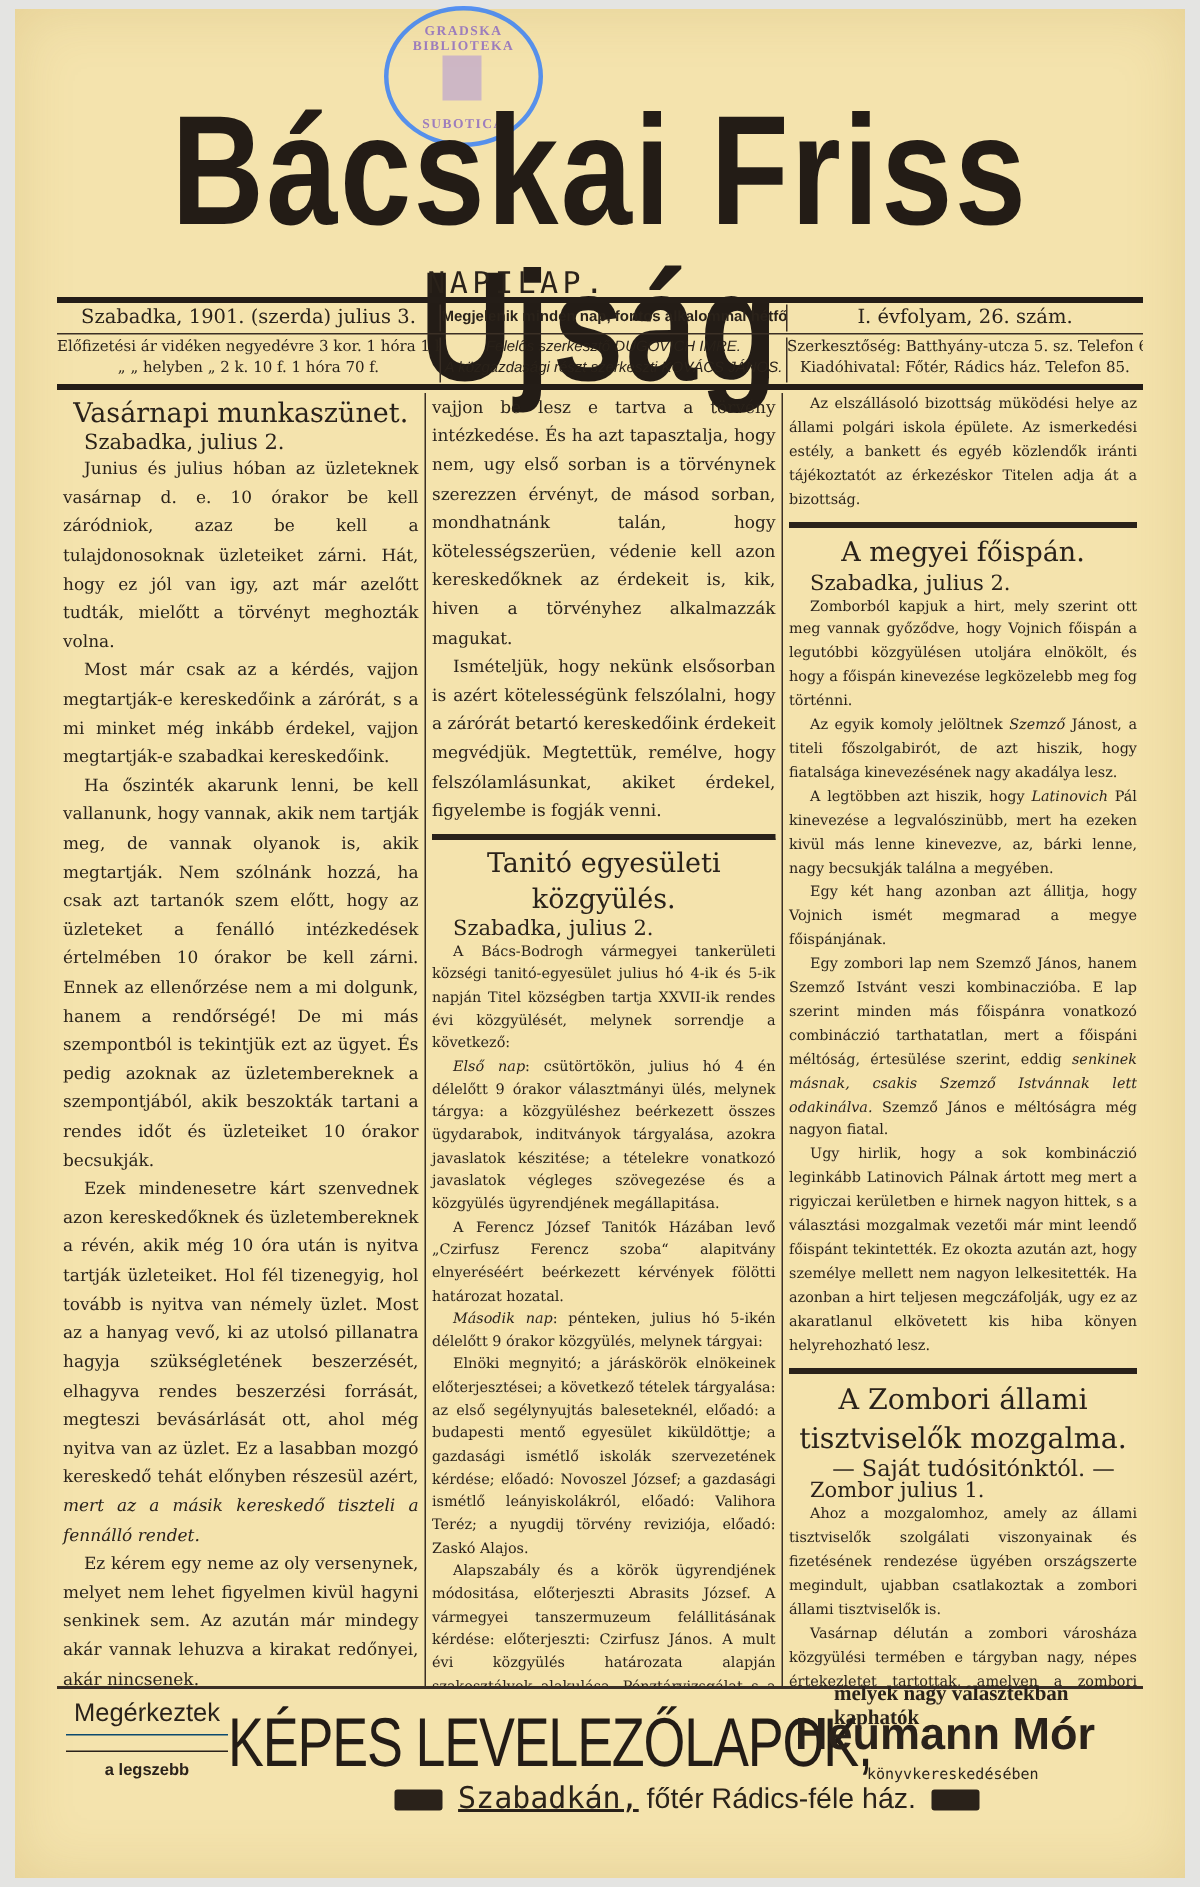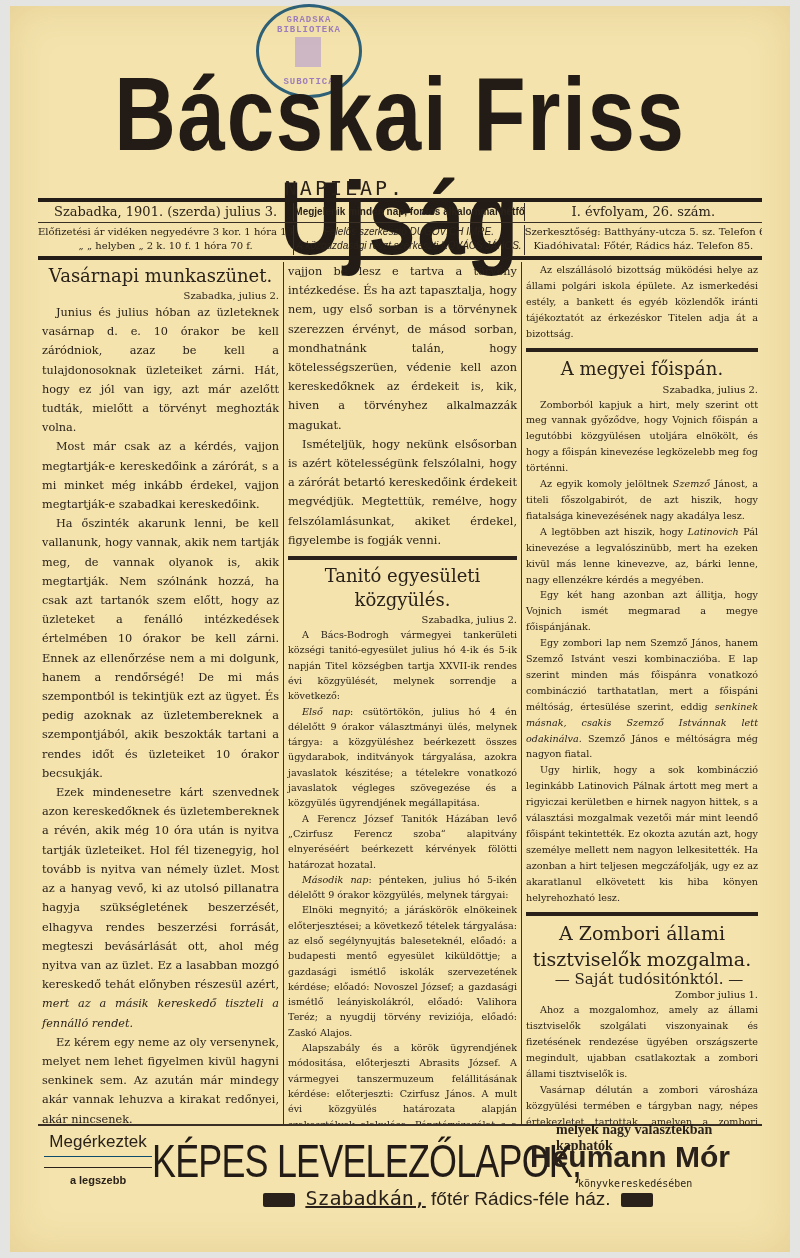--- a/index.html
+++ b/index.html
@@ -1,21 +1,21 @@
 <!DOCTYPE html>
 <html><head>
 <meta charset="utf-8">
 <style>
   html, body { margin:0; padding:0; }
   body { width:800px; height:1258px; background:#e4e4e2; position:relative; overflow:hidden;
          font-family:"DejaVu Serif", serif; color:#2a221a; }
   .paper { position:absolute; left:10px; top:6px; width:780px; height:1246px; background:#f4e3ad;
            box-shadow: inset 0 0 40px rgba(160,120,40,0.18); }
-  .stamp { position:absolute; left:256px; top:4px; width:100px; height:88px; border:3px solid #0c4a6e;
-           border-radius:50%; color:#8e6cc0; font-family:Liberation Mono, monospace; font-size:9px;
+  .stamp { position:absolute; left:256px; top:4px; width:100px; height:88px; border:3px solid #3b82f6;
+           border-radius:50%; color:#8e6cc0; font-family:Liberation Serif, serif; font-size:9px;
            font-weight:bold; text-align:center; opacity:0.85; }
   .stamp .top { position:absolute; top:8px; width:100%; letter-spacing:1px; }
   .stamp .mid { position:absolute; top:30px; left:36px; width:26px; height:30px; background:#b39ad6; opacity:0.7; }
   .stamp .bot { position:absolute; bottom:8px; width:100%; letter-spacing:1px; }
   .masthead { position:absolute; left:40px; top:62px; width:720px; text-align:center;
               font-family:"Liberation Sans Narrow","Liberation Sans", sans-serif; font-weight:bold;
               font-size:104px; line-height:104px; letter-spacing:2px; color:#231c16;
               transform:scaleX(0.82); transform-origin:center; }
   .napilap { position:absolute; left:0; width:690px; top:176px; text-align:center;
              font-family:"DejaVu Sans Mono", monospace; font-size:20px; letter-spacing:3px; color:#2a221a; }
@@ -26,21 +26,21 @@
   .vsep { border-right:1px solid #3a2f25; }
   .cols { position:absolute; left:38px; top:262px; width:724px; height:862px; display:flex; }
   .col { height:100%; overflow:hidden; padding:0 4px; box-sizing:border-box; font-size:11.3px; line-height:19.2px; text-align:justify; }
   .col.c1 { width:246px; border-right:1px solid #3a2f25; }
   .col.c2 { width:238px; border-right:1px solid #3a2f25; }
   .col.c3 { width:240px; font-size:9.6px; line-height:15.9px; }
   .col.c2 .small { font-size:9.6px; line-height:15.3px; }
   .col p { margin:0; text-indent:14px; }
   .headline { font-size:18px; line-height:24px; text-align:center; margin:2px 0 0 0; font-weight:normal; }
   .headline.big { font-size:19px; line-height:26px; }
-  .dateline { text-align:right; font-size:10px; line-height:15px; margin:0; }
+  .dateline { font-size:14px; line-height:15px; margin:0; }
   .divider { height:3px; background:#2a221a; margin:6px 0 4px 0; border-bottom:1px solid #2a221a; }
   .italic { font-style:italic; }
   .sub { text-align:center; font-size:15px; margin:0; }
   .ad { position:absolute; left:38px; top:1126px; width:724px; height:90px; }
   .ad-left { position:absolute; left:6px; top:6px; width:108px; text-align:center;
              font-family:"Liberation Sans Narrow","Liberation Sans", sans-serif; }
   .ad-left .l1 { font-size:17px; border-bottom:1px solid #0c4a6e; padding-bottom:4px; }
   .ad-left .l2 { font-size:11px; margin-top:10px; font-weight:bold; border-top:1px solid #2a221a; padding-top:6px; }
   .ad-main { position:absolute; left:114px; top:10px; font-family:"Liberation Sans Narrow","Liberation Sans", sans-serif;
              font-size:46px; line-height:50px; letter-spacing:-1px; color:#231c16; transform:scaleX(0.78); transform-origin:left; white-space:nowrap; }
@@ -115,21 +115,21 @@
 
     </div>
   </div>
   <div class="col c3">
     <p>Az elszállásoló bizottság müködési helye az állami polgári iskola épülete. Az ismerkedési estély, a bankett és egyéb közlendők iránti tájékoztatót az érkezéskor Titelen adja át a bizottság.</p>
     <div class="divider"></div>
     <h2 class="headline" style="font-size:18px;line-height:26px;">A megyei főispán.</h2>
     <p class="dateline">Szabadka, julius 2.</p>
     <p>Zomborból kapjuk a hirt, mely szerint ott meg vannak győződve, hogy Vojnich főispán a legutóbbi közgyülésen utoljára elnökölt, és hogy a főispán kinevezése legközelebb meg fog történni.</p>
     <p><span>Az egyik komoly jelöltnek</span> <span class="italic">Szemző</span> <span>Jánost, a titeli főszolgabirót, de azt hiszik, hogy fiatalsága kinevezésének nagy akadálya lesz.</span></p>
-    <p><span>A legtöbben azt hiszik, hogy</span> <span class="italic">Latinovich</span> <span>Pál kinevezése a legvalószinübb, mert ha ezeken kivül más lenne kinevezve, az, bárki lenne, nagy ellenzékre kérdés a megyében.</span></p>
+    <p><span>A legtöbben azt hiszik, hogy</span> <span class="italic">Latinovich</span> <span>Pál kinevezése a legvalószinübb, mert ha ezeken kivül más lenne kinevezve, az, bárki lenne, nagy becsukják találna a megyében.</span></p>
     <p>Egy két hang azonban azt állitja, hogy Vojnich ismét megmarad a megye főispánjának.</p>
     <p><span>Egy zombori lap nem Szemző János, hanem Szemző Istvánt veszi kombinaczióba. E lap szerint minden más főispánra vonatkozó combináczió tarthatatlan, mert a főispáni méltóság, értesülése szerint, eddig</span> <span class="italic">senkinek másnak, csakis Szemző Istvánnak lett odakinálva.</span> <span>Szemző János e méltóságra még nagyon fiatal.</span></p>
     <p>Ugy hirlik, hogy a sok kombináczió leginkább Latinovich Pálnak ártott meg mert a rigyiczai kerületben e hirnek nagyon hittek, s a választási mozgalmak vezetői már mint leendő főispánt tekintették. Ez okozta azután azt, hogy személye mellett nem nagyon lelkesitették. Ha azonban a hirt teljesen megczáfolják, ugy ez az akaratlanul elkövetett kis hiba könyen helyrehozható lesz.</p>
     <div class="divider"></div>
     <h2 class="headline big">A Zombori állami tisztviselők mozgalma.</h2>
     <p class="sub">— Saját tudósitónktól. —</p>
     <p class="dateline">Zombor julius 1.</p>
     <p>Ahoz a mozgalomhoz, amely az állami tisztviselők szolgálati viszonyainak és fizetésének rendezése ügyében országszerte megindult, ujabban csatlakoztak a zombori állami tisztviselők is.</p>
     <p>Vasárnap délután a zombori városháza közgyülési termében e tárgyban nagy, népes értekezletet tartottak, amelyen a zombori állami tisztviselők szine-java részt vett. Az értekezletet szigeti Györffi Géza kir. tanácsos,</p>
   </div>

